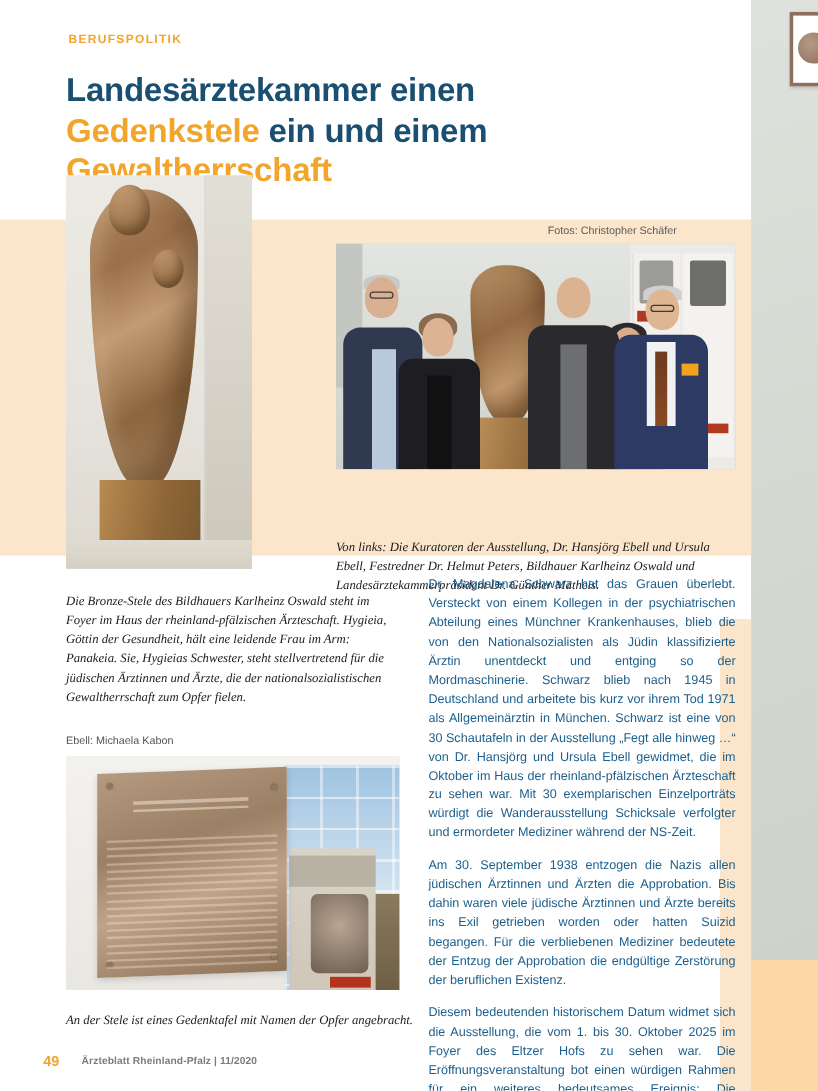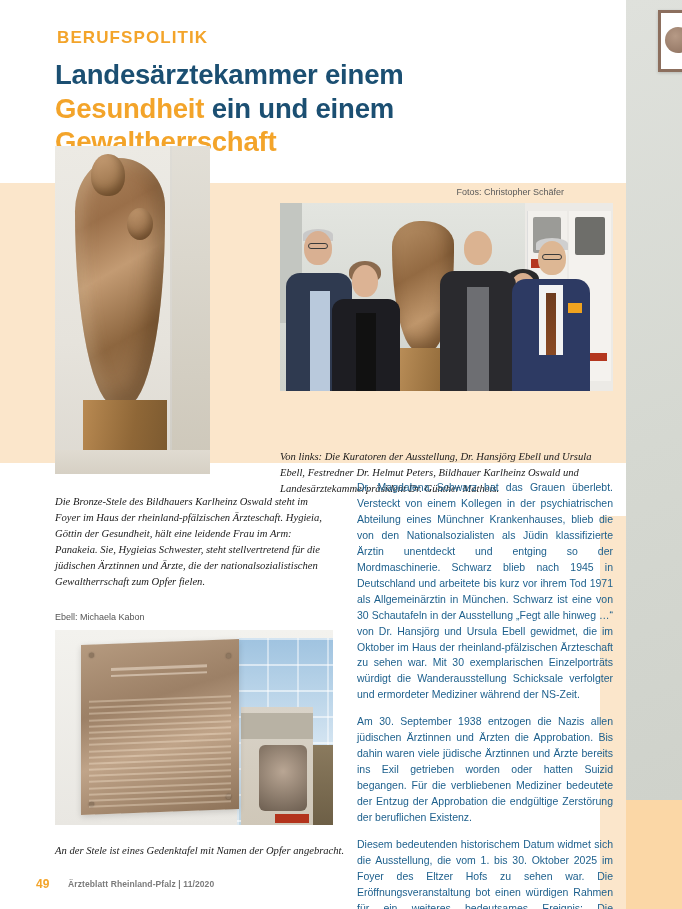--- a/index.html
+++ b/index.html
@@ -73,21 +73,21 @@
   .page {
     position: absolute;
     top: 0; left: 0;
     width: 600px; height: 909px;
   }
 
   
   .kicker {
     position: absolute;
     left: 57px; top: 28px;
-    font-size: 17px;
+    font-size: 10px;
     font-weight: 700;
     letter-spacing: 1.1px;
     color: #f3a42a;
   }
   .headline {
     position: absolute;
     left: 55px; top: 58px;
     width: 470px;
     font-size: 27.5px;
     font-weight: 700;
@@ -299,21 +299,21 @@
   <div class="page-edge-beige-lo2"></div>
 </div>
 
 <div class="band band-top"></div>
 <div class="band-right"></div>
 
 <div class="page">
 
   <div class="kicker">BERUFSPOLITIK</div>
 
-  <h1 class="headline"><span>Landesärztekammer einem </span><span class="hl">Gesundheit</span><span> ein und einem </span><span class="hl">Gewaltherrschaft</span></h1>
+  <h1 class="headline"><span>Landesärztekammer einen </span><span class="hl">Gedenkstele</span><span> ein und einem </span><span class="hl">Gewaltherrschaft</span></h1>
 
   <div class="credit-top">Fotos: Christopher Schäfer</div>
 
   <div class="photo-statue">
     <div class="st-wall-r"></div>
     <div class="st-wall-edge"></div>
     <div class="st-figure"></div>
     <div class="st-head"></div>
     <div class="st-head2"></div>
     <div class="st-base"></div>

